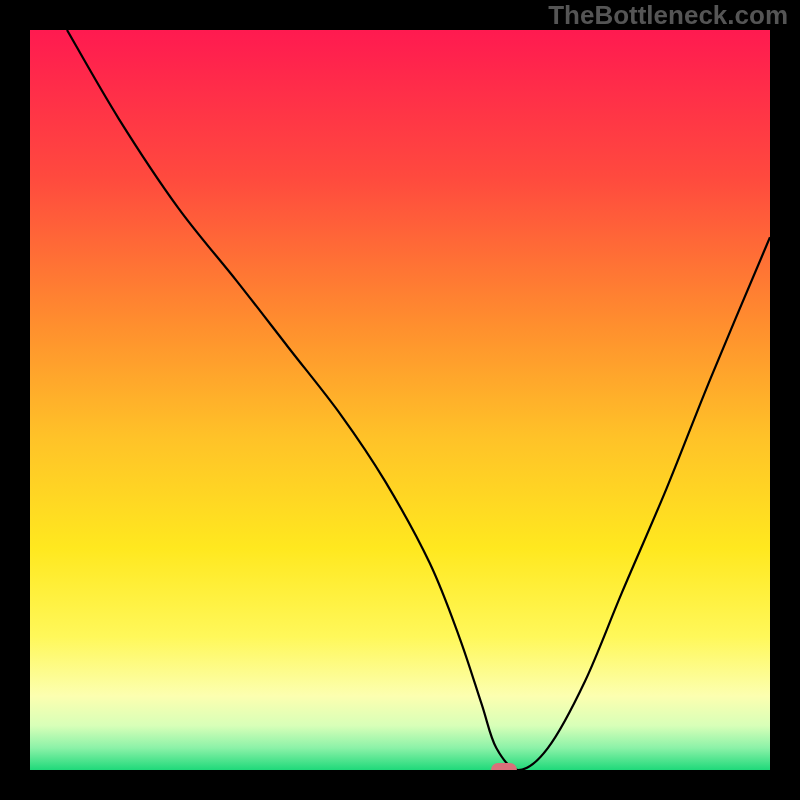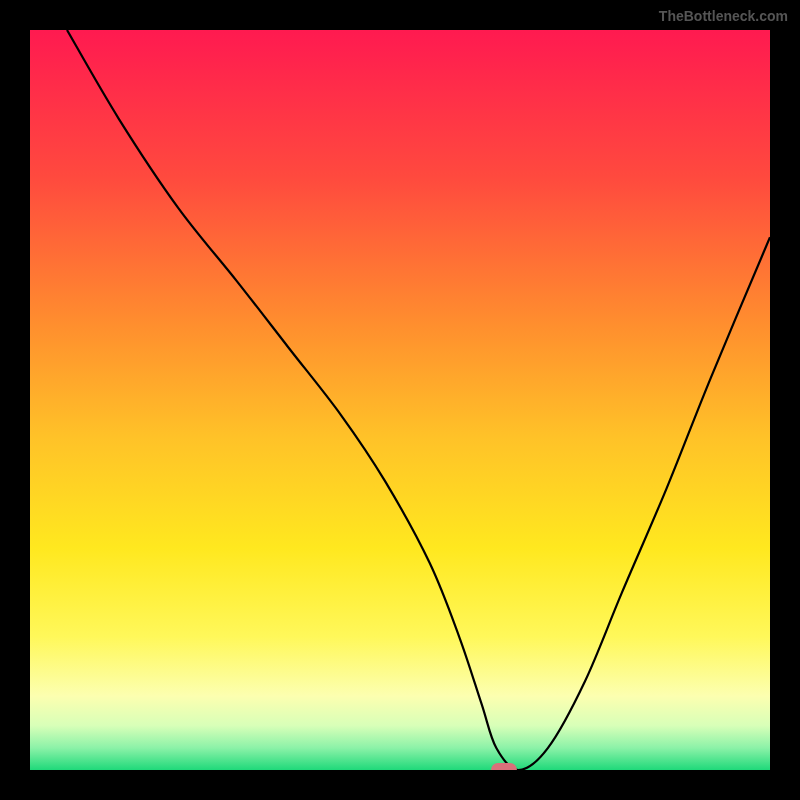--- a/index.html
+++ b/index.html
@@ -6,24 +6,24 @@
     margin: 0;
     padding: 0;
     width: 800px;
     height: 800px;
     background: #000;
     position: relative;
     font-family: Arial, sans-serif;
   }
   .watermark {
     position: absolute;
-    top: 8px;
+    top: 0;
     right: 12px;
     color: #555;
-    font-size: 14px;
+    font-size: 26px;
     font-weight: bold;
     z-index: 10;
   }
   .plot-area {
     position: absolute;
     left: 30px;
     top: 30px;
     width: 740px;
     height: 740px;
     overflow: hidden;

